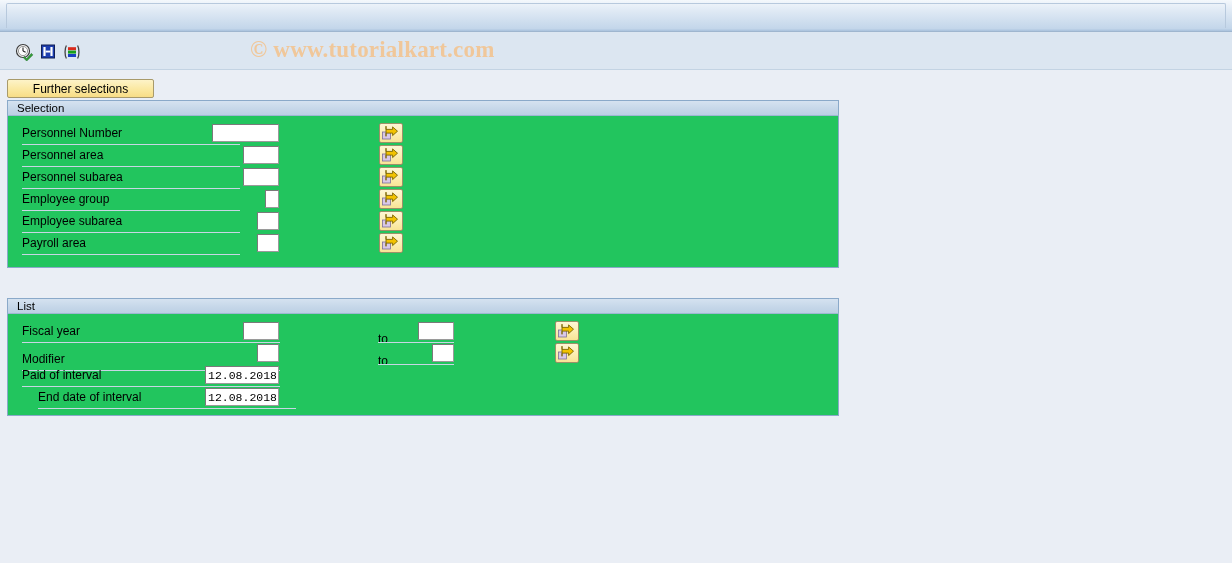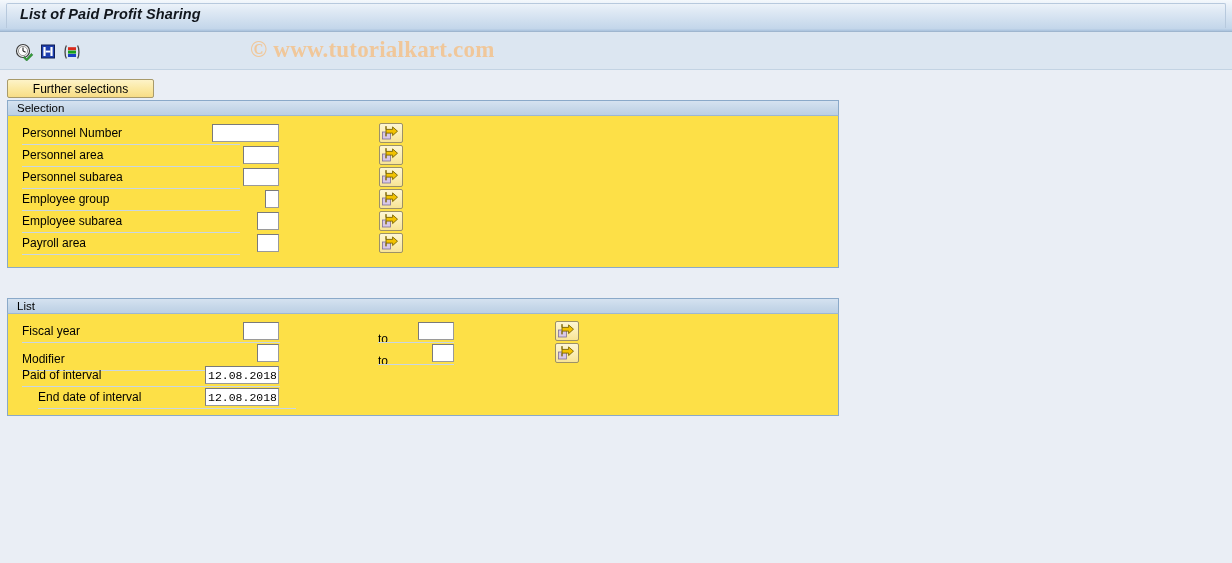--- a/index.html
+++ b/index.html
@@ -101,21 +101,21 @@
     box-sizing: border-box;
     cursor: pointer;
     white-space: nowrap;
   }
 
   
   .panel {
     position: absolute;
     left: 7px;
     width: 832px;
-    background: #fde047;
+    background: #22c55e;
     border: 1px solid #8aa9c9;
     border-top: none;
     box-sizing: border-box;
   }
   .panel-header {
     position: relative;
     height: 16px;
     background: linear-gradient(to bottom, #d5e2f0 0%, #c6d7e9 55%, #bcd0e4 100%);
     border: 1px solid #8aa9c9;
     border-bottom: 1px solid #9db7d2;
@@ -190,21 +190,20 @@
     color: #000;
     white-space: nowrap;
     margin-top: 8px;
   }
 </style>
 </head>
 <body>
 
 <div class="titlebar">
   <div class="titlebar-inner"></div>
-  <div class="title-text">List of Paid Profit Sharing</div>
 </div>
 
 <div class="toolbar"></div>
 
 <div class="tb-icon i1">
   <svg width="20" height="18" viewBox="0 0 20 18">
     <circle cx="9" cy="8" r="6.5" fill="#fdfdfd" stroke="#3b3b3b" stroke-width="1.2"></circle>
     <circle cx="9" cy="8" r="4.6" fill="none" stroke="#6d6d6d" stroke-width="0.7"></circle>
     <line x1="9" y1="8" x2="9" y2="4.6" stroke="#222" stroke-width="1.1"></line>
     <line x1="9" y1="8" x2="11.6" y2="9.2" stroke="#222" stroke-width="1.1"></line>

